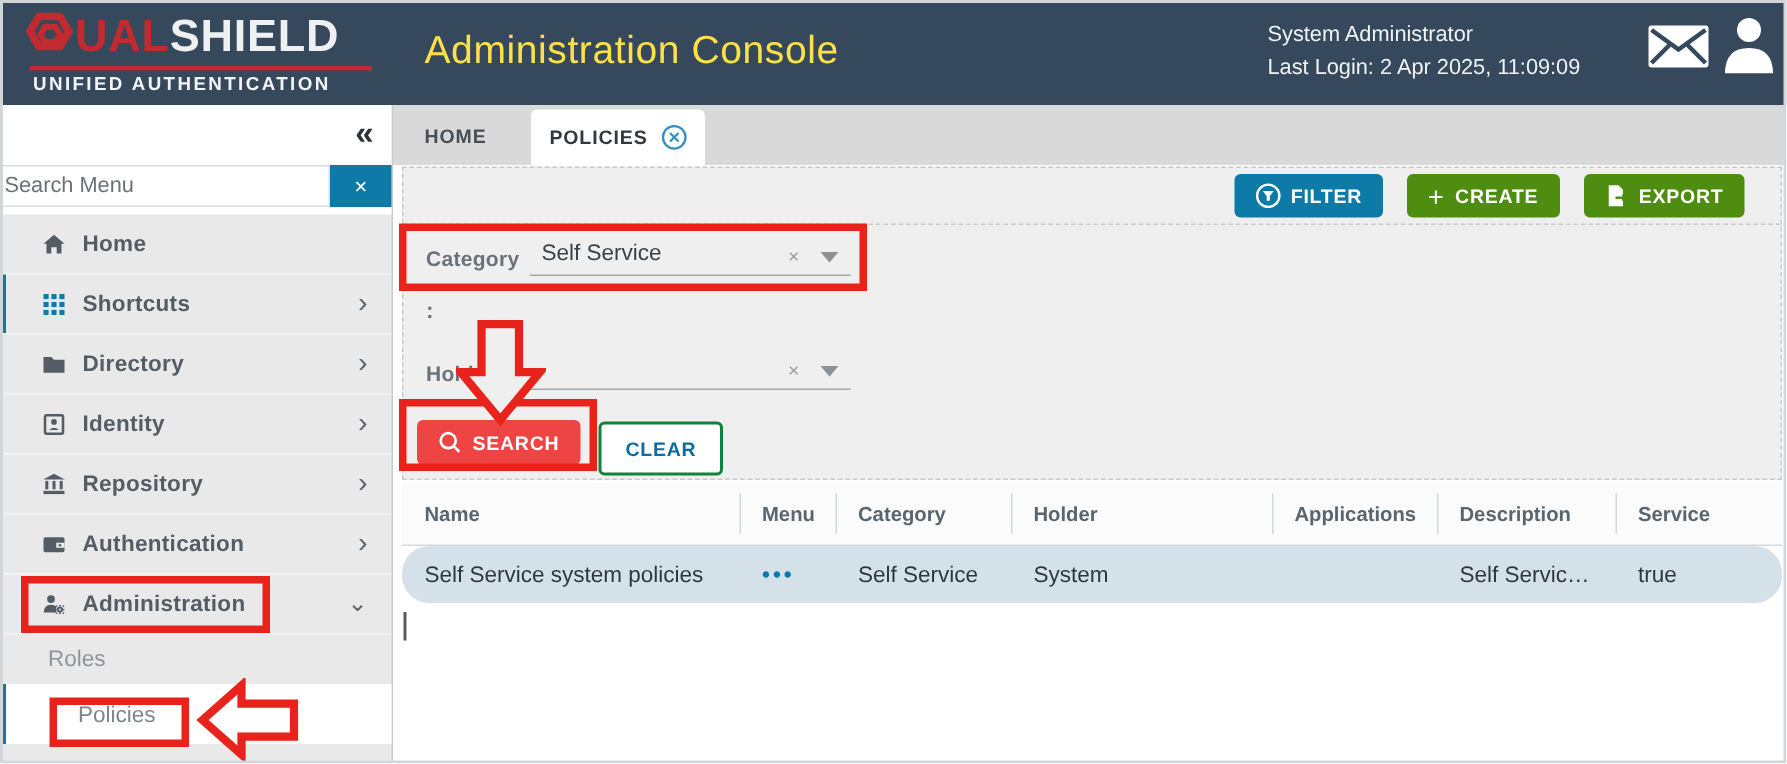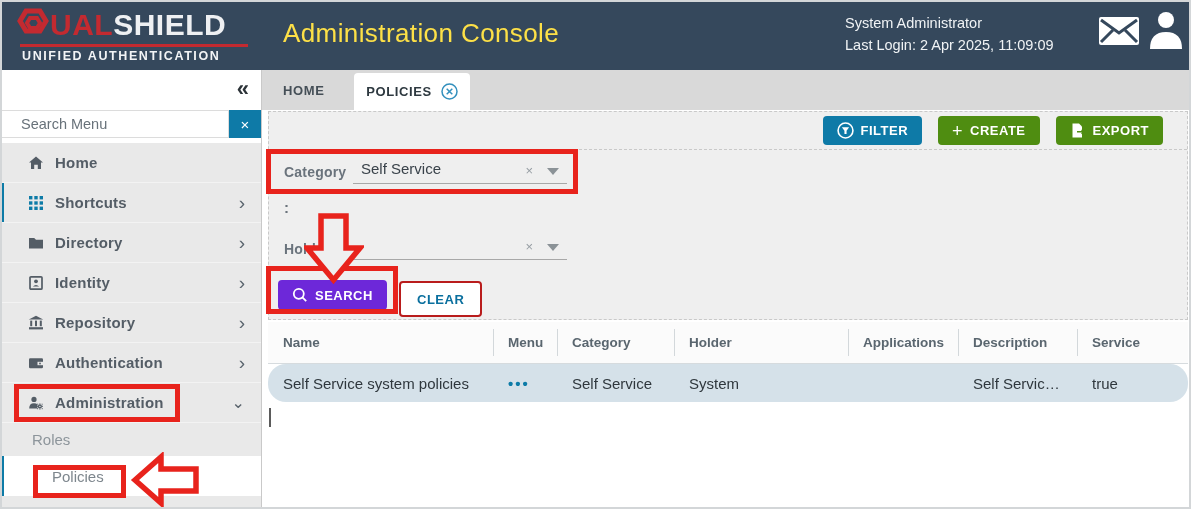--- a/index.html
+++ b/index.html
@@ -18,21 +18,21 @@
   .logo-tagline { color:#f2f4f6; font-size:12.5px; font-weight:bold; letter-spacing:1.6px; margin-left:6px; }
   .app-title { position:absolute; left:283px; top:18px; color:#fde047; font-size:26px; font-weight:400; letter-spacing:.4px; }
   .user-block { position:absolute; left:845px; top:13px; color:#f0f3f5; font-size:14.5px; line-height:1.5; }
   .hdr-icon { position:absolute; }
 
   
   .sidebar { position:absolute; left:0; top:70px; width:262px; height:439px; background:#e9e9e9; border-right:1px solid #c9c9c9; }
   .side-top { position:absolute; left:0; top:0; width:100%; height:73px; background:#ffffff; }
   .collapse-btn { position:absolute; right:12px; top:4px; font-size:22px; font-weight:bold; color:#2c3338; cursor:pointer; line-height:1.4; }
   .search-row { position:absolute; left:0; top:40px; width:100%; height:28px; display:flex; }
-  .search-input { flex:1; height:28px; border:1px solid #dcdcdc; padding:0 20px; font-size:14.5px; color:#7f1d1d; font-family:"Liberation Sans", sans-serif; outline:none; }
+  .search-input { flex:1; height:28px; border:1px solid #dcdcdc; padding:0 2px; font-size:14.5px; color:#7f1d1d; font-family:"Liberation Sans", sans-serif; outline:none; }
   .search-input::placeholder { color:#68727a; }
   .search-clear-btn { width:41px; height:28px; background:#0e7aa7; color:#fff; border:none; font-size:15px; cursor:pointer; }
   .menu { position:absolute; left:0; top:73px; width:100%; }
   .menu-item { position:relative; height:40px; display:flex; align-items:center; padding-left:28px; border-bottom:1px solid #f3f3f3; cursor:pointer; }
   .menu-item .mi-icon { width:16px; height:16px; margin-right:11px; flex:0 0 16px; }
   .menu-item .mi-label { font-size:15px; font-weight:700; color:#545d66; letter-spacing:.2px; }
   .menu-item .mi-chevron { position:absolute; right:16px; font-size:19px; color:#5a646d; line-height:1; }
   .menu-item.active-bar::before { content:""; position:absolute; left:0; top:0; bottom:0; width:4px; background:#0d7ba7; }
   .sub-item { position:relative; display:flex; align-items:center; padding-left:52px; font-size:15px; color:#8d959b; cursor:pointer; }
   .sub-roles { height:33px;padding-left:32px; }
@@ -52,22 +52,22 @@
   .btn { height:29px; border:none; border-radius:4px; display:inline-flex; align-items:center; gap:7px; padding:0 14px; font-family:"Liberation Sans", sans-serif; font-size:13px; font-weight:700; color:#fff; letter-spacing:.5px; cursor:pointer; }
   .btn-blue { background:#0e7aa7; }
   .btn-green { background:#4f8d11; }
   .plus-glyph { font-size:18px; font-weight:400; line-height:1; }
 
   .flt-label { position:absolute; font-size:14px; font-weight:700; color:#6a737c; letter-spacing:.2px; }
   .select-line { position:absolute; width:214px; height:27px; border-bottom:1px solid #a8a8a8; cursor:pointer; }
   .select-value { position:absolute; left:8px; top:3px; font-size:15px; color:#39424a; }
   .sel-x { position:absolute; right:34px; top:6px; font-size:13px; color:#969da3; }
   .sel-caret { position:absolute; right:8px; top:11px; width:0; height:0; border-left:6px solid transparent; border-right:6px solid transparent; border-top:7px solid #8b9297; }
-  .btn-search { position:absolute; left:9px; top:168px; height:30px; background:#6d28d9; }
-  .btn-clear { position:absolute; left:130px; top:169px; height:28px; background:#fff; border:2px solid #b91c1c; border-radius:4px; color:#0a6f9e; display:inline-flex; align-items:center; padding:16px 16px; font-size:13px; font-weight:700; letter-spacing:.5px; cursor:pointer; }
+  .btn-search { position:absolute; left:9px; top:168px; height:30px; background:#ef4444; }
+  .btn-clear { position:absolute; left:130px; top:169px; height:28px; background:#fff; border:2px solid #15803d; border-radius:4px; color:#0a6f9e; display:inline-flex; align-items:center; padding:16px 16px; font-size:13px; font-weight:700; letter-spacing:.5px; cursor:pointer; }
 
   
   .grid-table { position:absolute; left:6px; top:212px; width:920px; }
   .trow { display:grid; grid-template-columns:225px 64px 117px 174px 110px 119px 111px; }
   .thead { height:42px; background:#fbfbfb; border-bottom:1px solid #d6dbde; }
   .thead .tcell { position:relative; display:flex; align-items:center; padding-left:15px; font-size:13.5px; font-weight:700; color:#5a666f; }
   .thead .tcell + .tcell::before { content:""; position:absolute; left:0; top:7px; bottom:7px; width:1px; background:#d3d8db; }
   .tdata { height:38px; background:#d5e1e9; cursor:pointer;border-radius:18px; }
   .tdata .tcell { display:flex; align-items:center; padding-left:15px; font-size:15px; color:#2f373d; }
   .menu-dots { color:#0d7ba7; font-weight:700; letter-spacing:2px; font-size:15px; cursor:pointer; }

